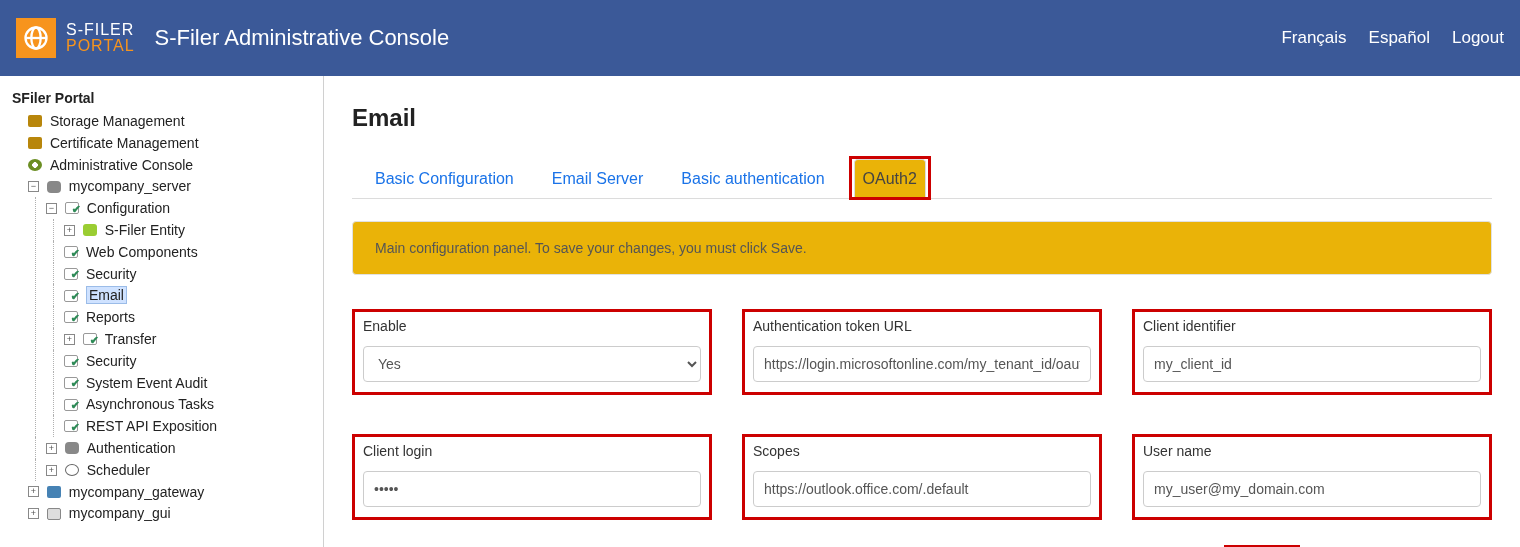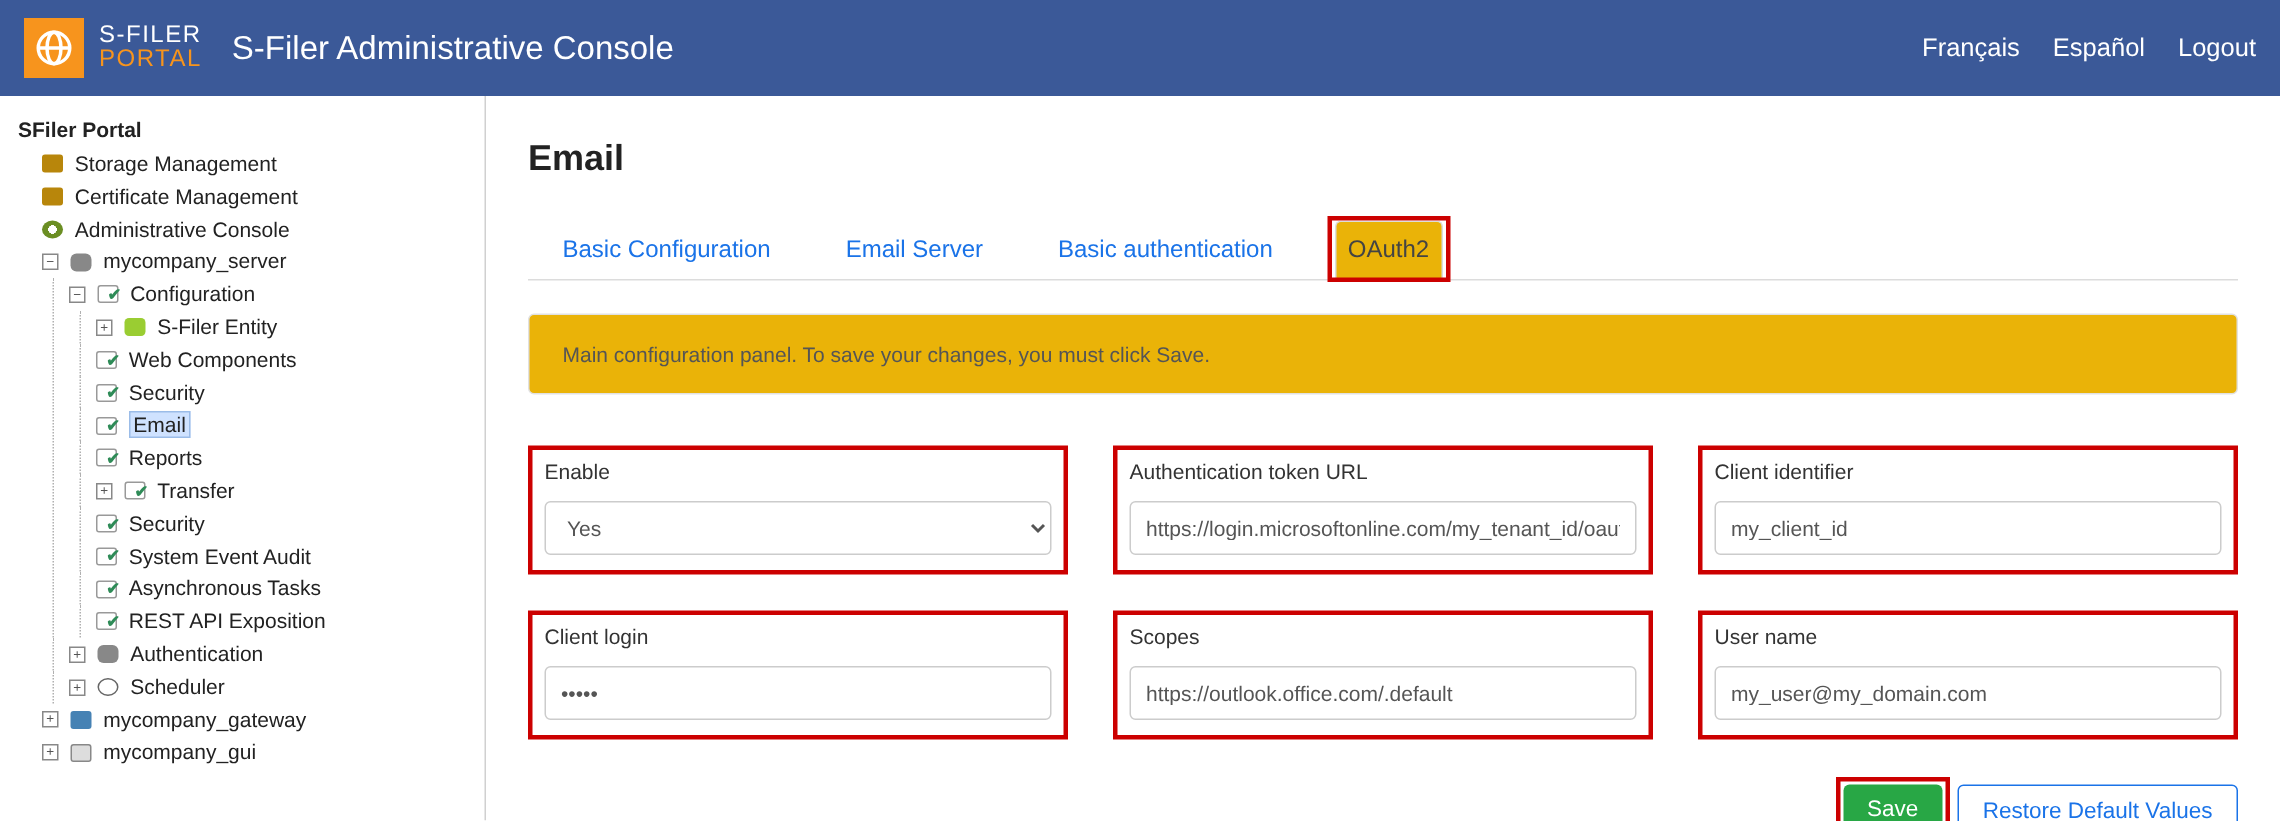--- a/index.html
+++ b/index.html
@@ -2,21 +2,21 @@
 <html><head>
 <meta charset="utf-8">
 <style>
   * { box-sizing: border-box; margin: 0; padding: 0; }
   body { font-family: "Segoe UI", Arial, sans-serif; font-size: 14px; color: #333; background: #fff; }
 
   
   .header {
     background: #3b5998;
     color: #fff;
-    height: 64px;
+    height: 76px;
     display: flex;
     align-items: center;
     padding: 0 16px;
   }
   .logo-box {
     width: 40px; height: 40px;
     background: #f7941d;
     display: flex; align-items: center; justify-content: center;
     margin-right: 10px;
   }
@@ -99,21 +99,21 @@
   }
   .node-label { vertical-align: middle; color: #222; cursor: pointer; }
   .node-selected .node-label {
     background: #cfe2ff;
     border: 1px solid #9bbce8;
     padding: 0 2px;
   }
 
   
   .page-title { font-size: 24px; font-weight: 600; color: #222; margin-bottom: 26px; }
-  .tabs { border-bottom: 1px solid #dcdcdc; display: flex; gap: 32px; padding-left: 14px; margin-bottom: 22px; }
+  .tabs { border-bottom: 1px solid #dcdcdc; display: flex; gap: 20px; padding-left: 14px; margin-bottom: 22px; }
   .tab {
     padding: 10px 8px;
     color: #1a73e8;
     cursor: pointer;
     font-size: 16px;
     border: 1px solid transparent;
     border-bottom: none;
     position: relative;
     top: 1px;
   }
@@ -137,21 +137,21 @@
     border-radius: 4px;
     padding: 18px 22px;
     color: #555;
     font-size: 14px;
     margin-bottom: 34px;
   }
 
   .form-grid {
     display: grid;
     grid-template-columns: repeat(3, 1fr);
-    gap: 24px 30px;
+    gap: 39px 30px;
   }
   .field-cell {
     border: 3px solid #c00;
     padding: 6px 8px 10px 8px;
     position: relative;
   }
   .field-label { font-size: 14px; color: #333; margin-bottom: 12px; display: block; }
   .field-input, .field-select {
     width: 100%;
     height: 36px;

